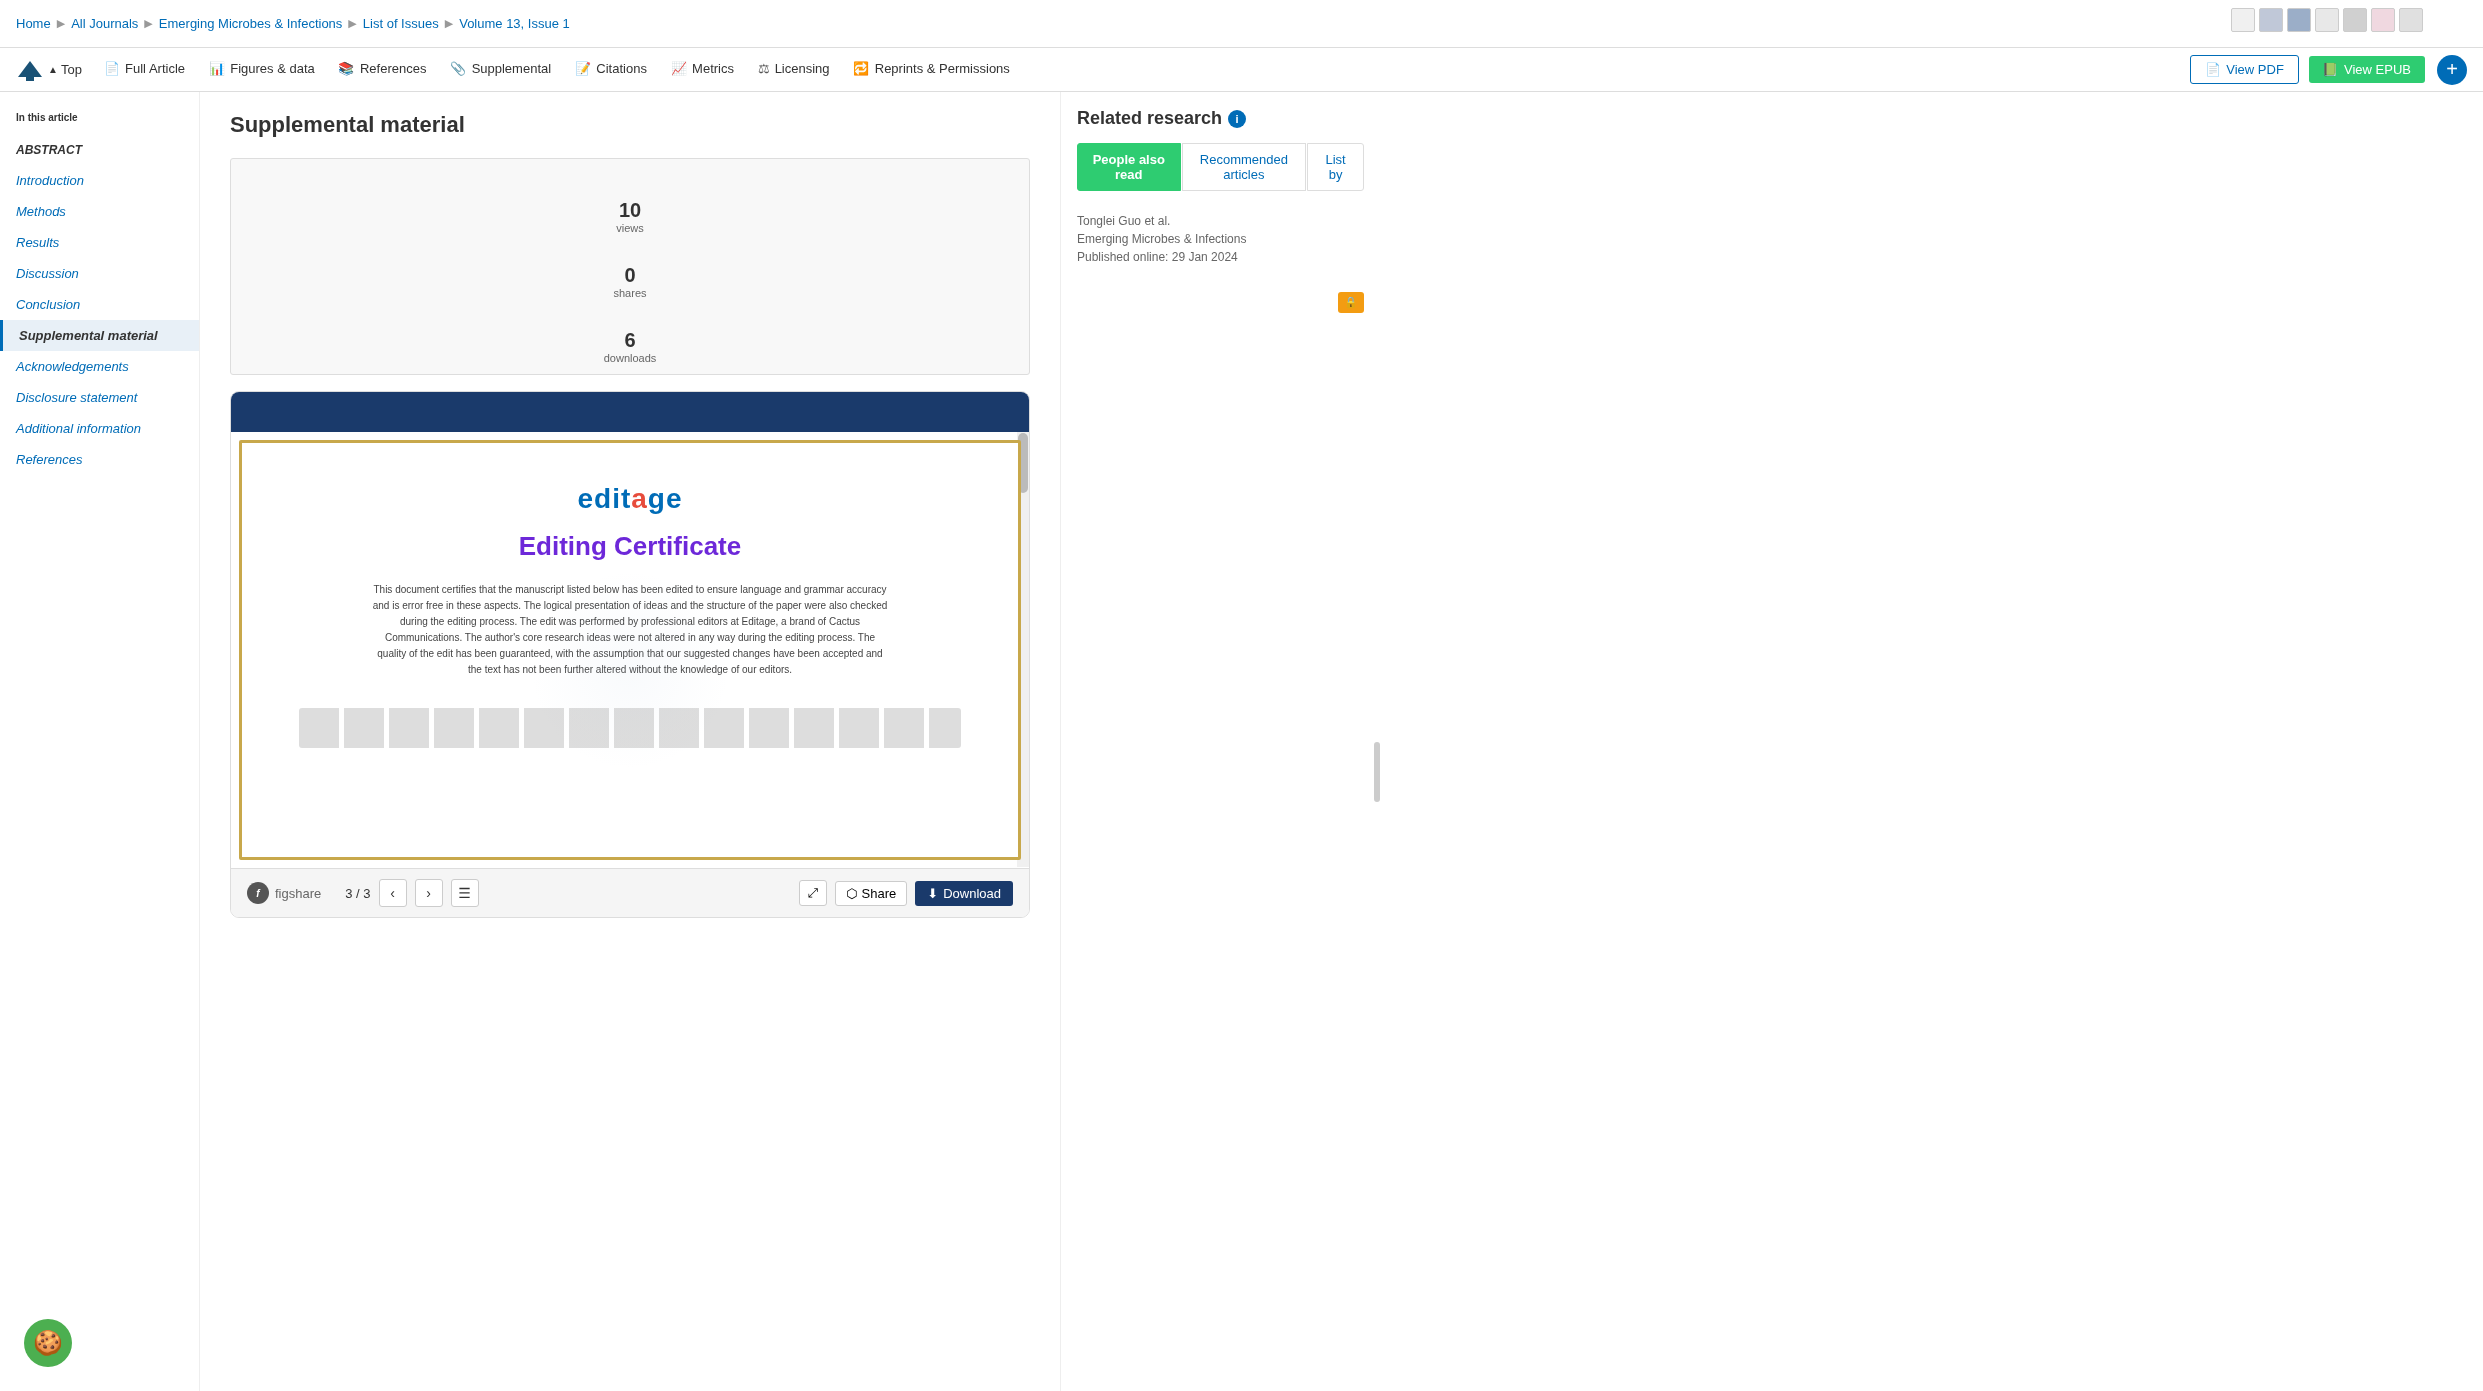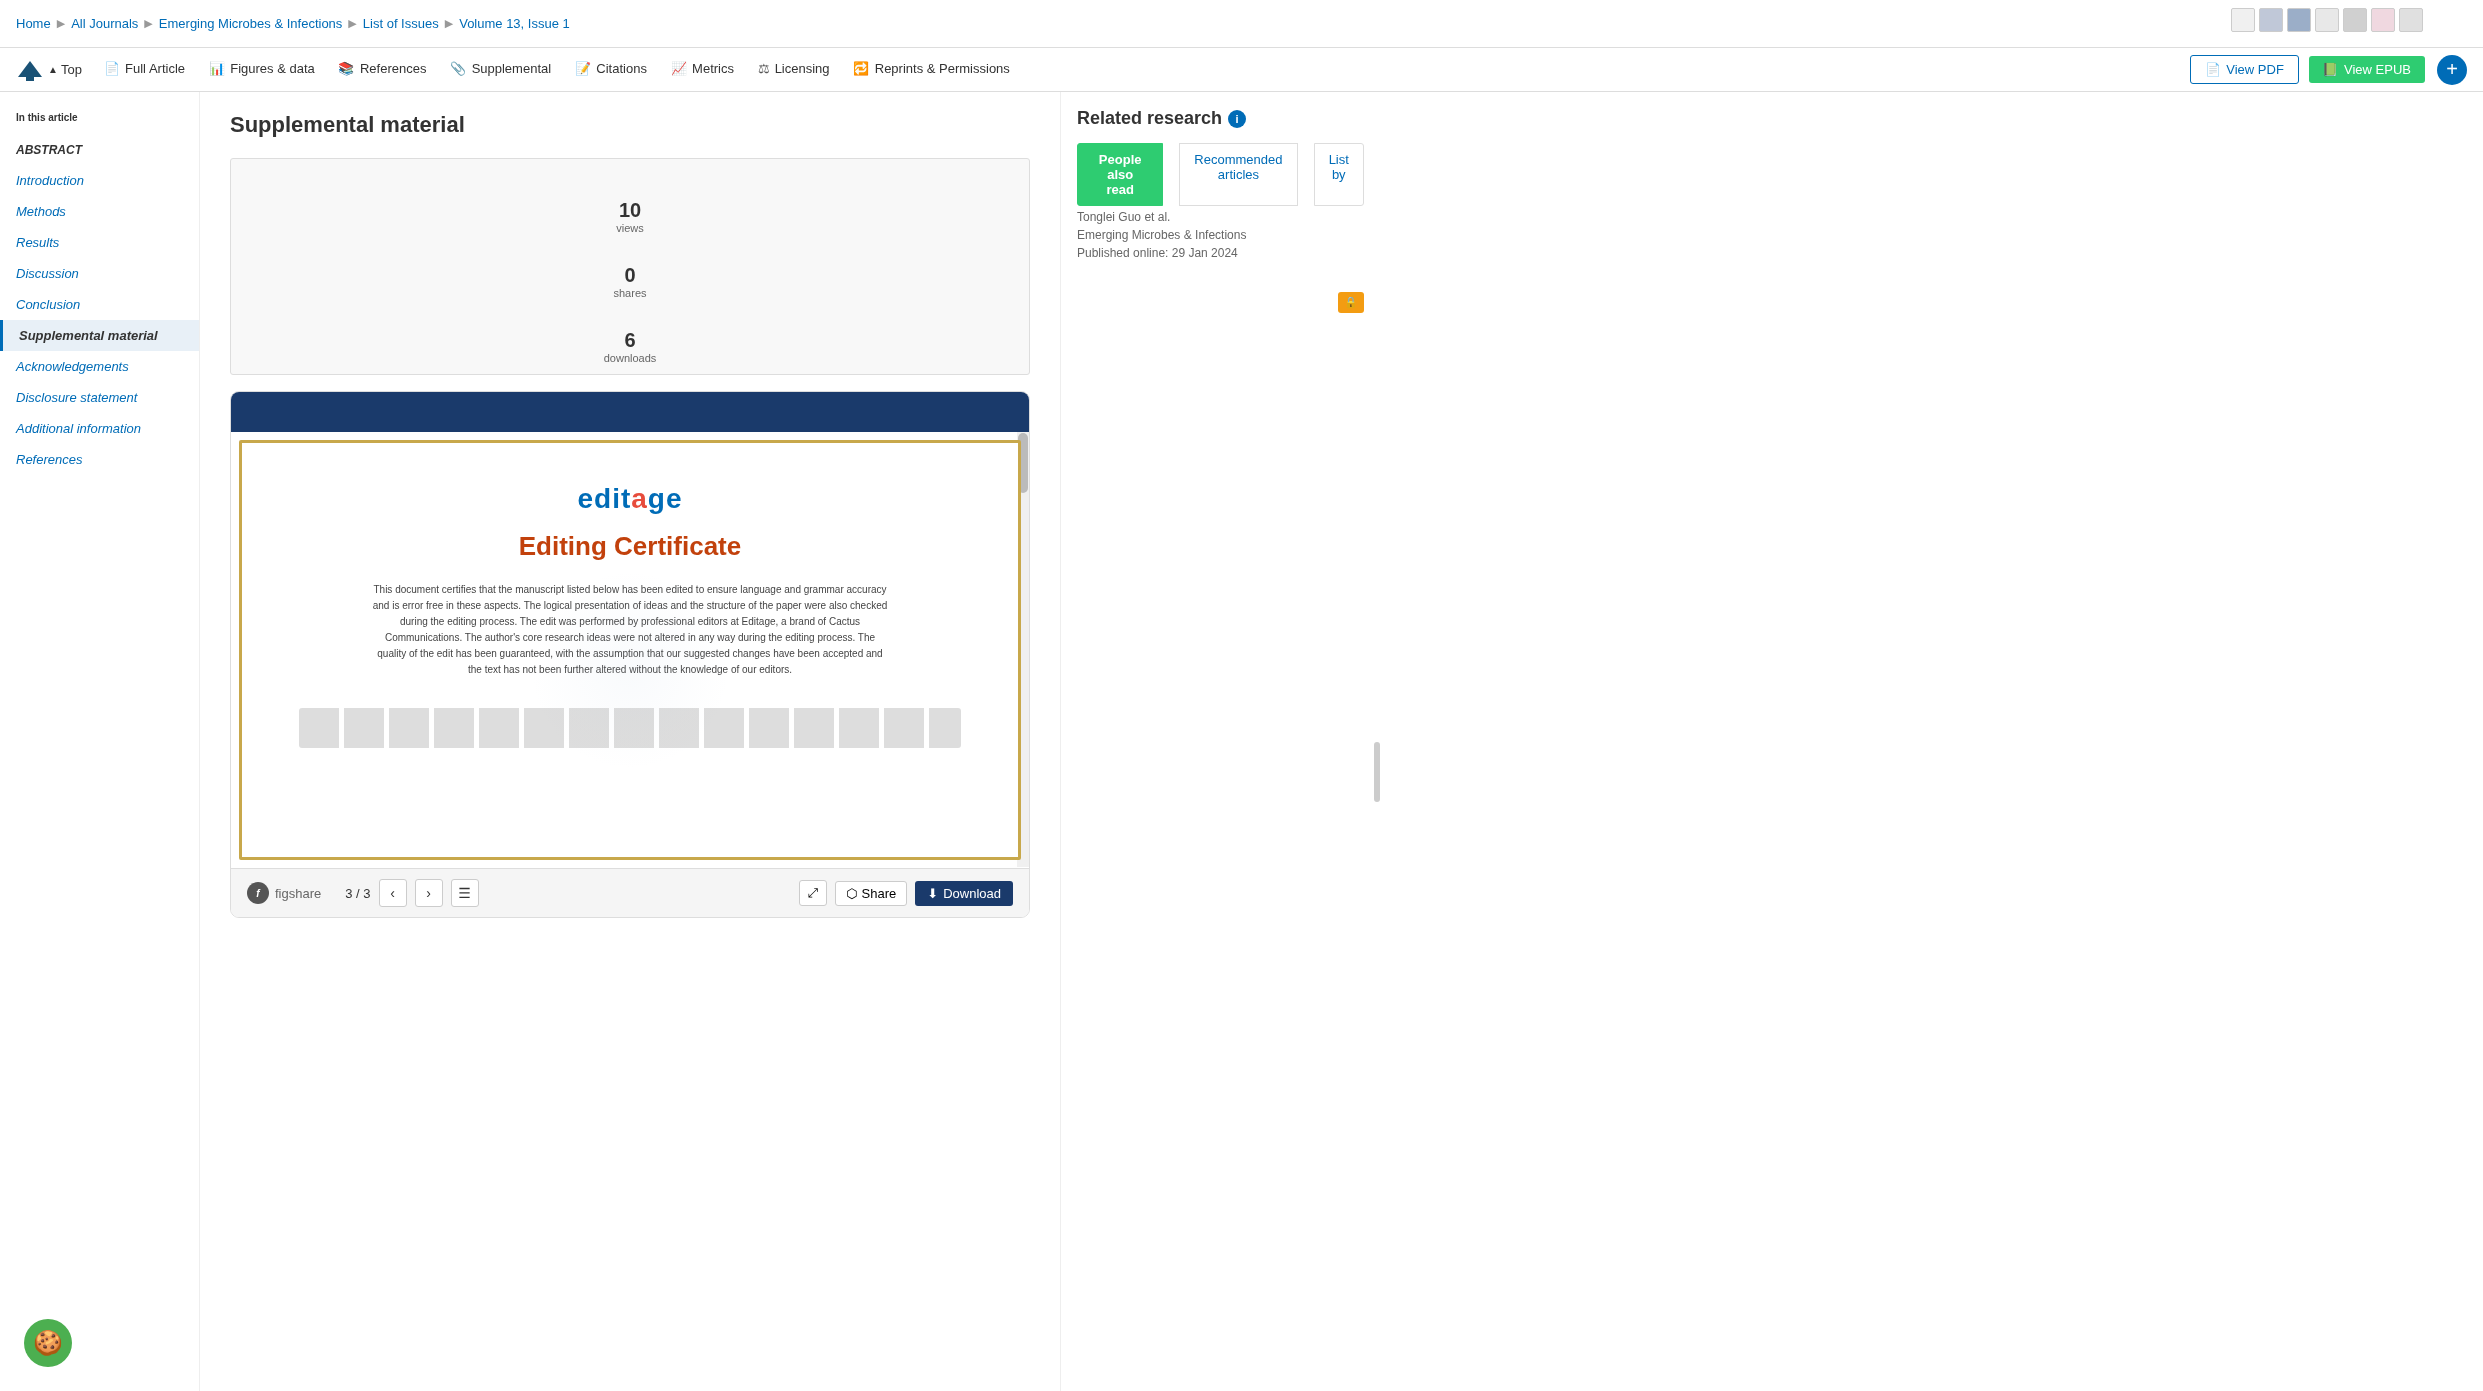--- a/index.html
+++ b/index.html
@@ -246,21 +246,21 @@
       font-size: 28px;
       font-weight: bold;
       color: #006cb7;
       margin-top: 20px;
       letter-spacing: 1px;
     }
     .editage-dot { color: #e74c3c; }
     .cert-title {
       font-size: 26px;
       font-weight: bold;
-      color: #c2410c;
+      color: #6d28d9;
       margin: 16px 0 20px 0;
       text-align: center;
     }
     .cert-body {
       font-size: 10px;
       color: #444;
       text-align: center;
       max-width: 520px;
       line-height: 1.6;
     }
@@ -426,22 +426,22 @@
       color: #fff;
       font-size: 11px;
       display: flex;
       align-items: center;
       justify-content: center;
       font-weight: bold;
       cursor: pointer;
     }
     .related-tabs {
       display: flex;
-      gap: 16px;
-      margin-bottom: 4px;
+      gap: 1px;
+      margin-bottom: 23px;
     }
     .rel-tab {
       padding: 8px 14px;
       border: 1px solid #ddd;
       font-size: 13px;
       cursor: pointer;
       background: #fff;
       color: #006cb7;
       text-align: center;
     }

